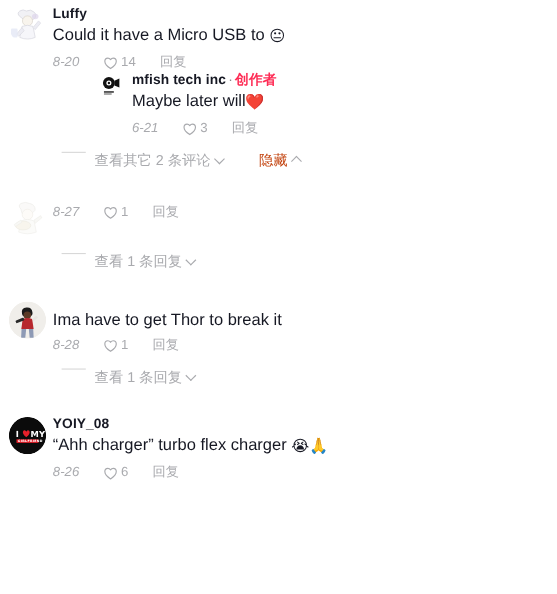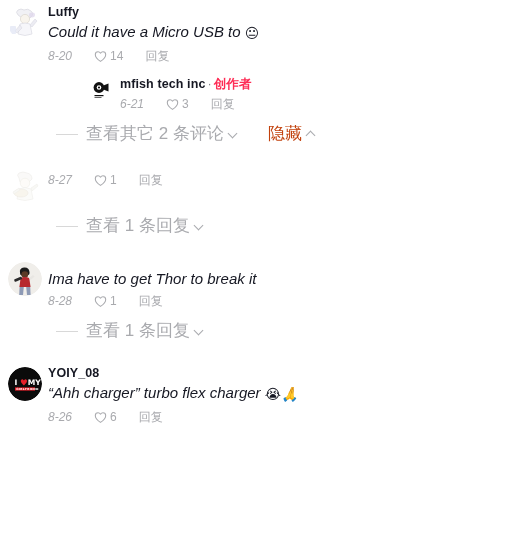--- a/index.html
+++ b/index.html
@@ -70,21 +70,20 @@
     color: #FE2C55;
     font-weight: bold;
   }
 
   .content {
     font-size: 15px;
     color: #161823;
     line-height: 21px;
     margin-top: 1px;
     word-break: break-word;
-    font-style: italic;
   }
   .content.no-name { margin-top: 0; }
 
   .emoji {
     font-family: "DejaVu Sans", sans-serif;
     font-size: 14px;
     vertical-align: -1px;
   }
 
   .meta {
@@ -92,21 +91,21 @@
     align-items: center;
     margin-top: 4px;
     font-size: 12px;
     color: #A9AAAE;
     line-height: 16px;
   }
   .meta .date { color: #A9AAAE; font-style: italic; }
 
   .like-group {
     display: flex;
-    align-items: center;
+    align-items: flex-end;
     margin-left: 22px;
   }
   .heart-icon {
     width: 13px;
     height: 13px;
     display: inline-block;
     margin-right: 3px;
   }
   .heart-icon svg { display: block; width: 13px; height: 13px; }
   .like-count { color: #A9AAAE; font-size: 12px; }
@@ -114,30 +113,29 @@
   .reply-btn {
     margin-left: 22px;
     color: #A9AAAE;
     font-size: 12px;
     cursor: pointer;
   }
 
   
   .reply-wrap {
     margin-left: 40px;
-    margin-top: 12px;
   }
 
   
   .expander {
     display: flex;
-    align-items: center;
+    align-items: flex-start;
     margin-left: 48px;
     margin-top: 14px;
-    font-size: 17px;
+    font-size: 13px;
     color: #A9AAAE;
     line-height: 16px;
   }
   .expander .dash {
     display: inline-block;
     width: 22px;
     height: 1px;
     background: #D8D8D8;
     margin-right: 8px;
   }
@@ -229,20 +227,23 @@
                 <circle cx="11" cy="10.5" r="1.1" fill="#111111"></circle>
                 <path d="M16 8.3 L20.5 6.4 L20.5 14.6 L16 12.7 Z" fill="#111111"></path>
                 <rect x="6.5" y="18" width="9" height="1.2" fill="#111111"></rect>
                 <rect x="6.5" y="20" width="7" height="0.9" fill="#555555"></rect>
               </svg>
             </div>
             <div class="comment-body">
               <div class="username">
                 <span>mfish tech inc</span><span class="dot">·</span><span class="creator-badge">创作者</span>
               </div>
+              <div class="content">
+                <span>Maybe later will</span><span class="emoji">❤️</span>
+              </div>
               <div class="meta">
                 <span class="date">6-21</span>
                 <span class="like-group">
                   <span class="heart-icon">
                     <svg viewBox="0 0 16 16">
                         <path d="M8 14 C8 14 1.6 9.9 1.6 5.8 C1.6 3.6 3.2 2.2 5 2.2 C6.3 2.2 7.4 3 8 3.9 C8.6 3 9.7 2.2 11 2.2 C12.8 2.2 14.4 3.6 14.4 5.8 C14.4 9.9 8 14 8 14 Z" fill="none" stroke="#A9AAAE" stroke-width="1.3" stroke-linejoin="round"></path>
                       </svg>
                   </span>
                   <span class="like-count">3</span>
                 </span>

